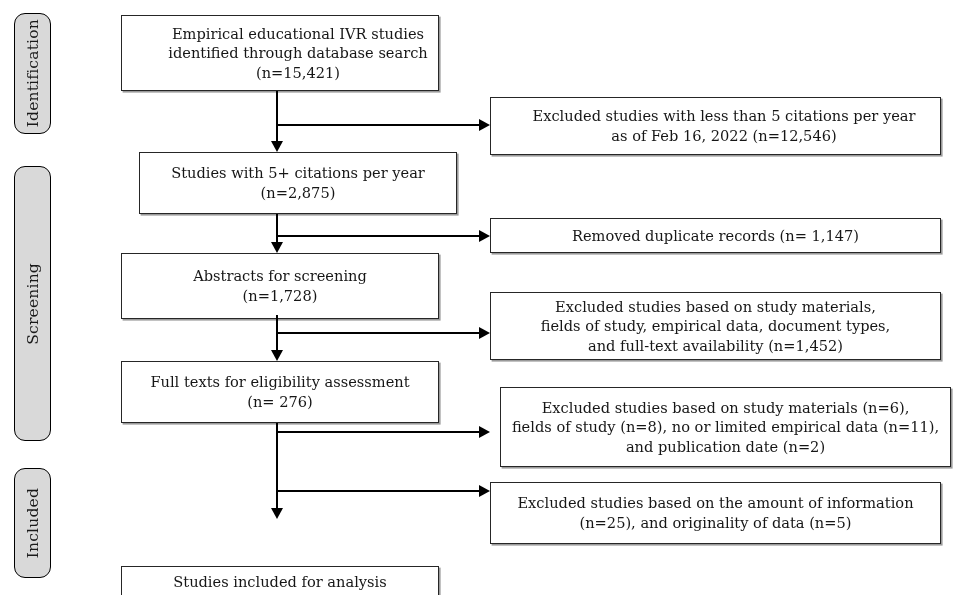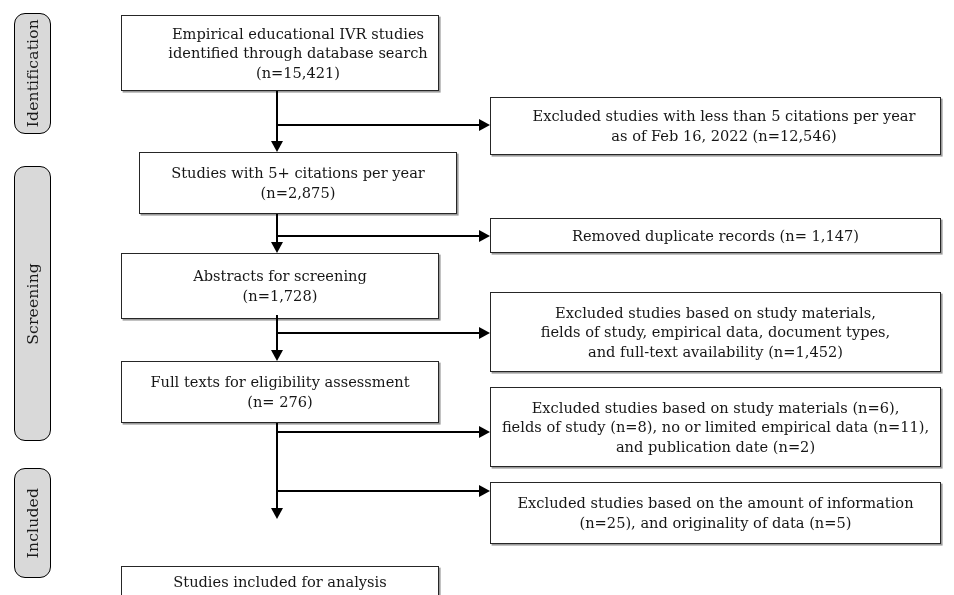--- a/index.html
+++ b/index.html
@@ -130,27 +130,27 @@
 
   <div class="node" style="left:490px; top:97px; width:451px; height:58px;padding-left:25px;">
     <span class="node-text">Excluded studies with less than 5 citations per year
 as of Feb 16, 2022 (n=12,546)</span>
   </div>
 
   <div class="node" style="left:490px; top:218px; width:451px; height:35px;text-align:right;">
     <span class="node-text">Removed duplicate records (n= 1,147)</span>
   </div>
 
-  <div class="node" style="left:490px; top:292px; width:451px; height:80px;">
+  <div class="node" style="left:490px; top:292px; width:451px; height:68px;">
     <span class="node-text">Excluded studies based on study materials,
 fields of study, empirical data, document types,
 and full-text availability (n=1,452)</span>
   </div>
 
-  <div class="node" style="left:490px; top:387px; width:451px; height:80px;">
+  <div class="node" style="left:500px; top:387px; width:451px; height:80px;">
     <span class="node-text">Excluded studies based on study materials (n=6),
 fields of study (n=8), no or limited empirical data (n=11),
 and publication date (n=2)</span>
   </div>
 
   <div class="node" style="left:490px; top:482px; width:451px; height:62px;text-align:center;">
     <span class="node-text">Excluded studies based on the amount of information
 (n=25), and originality of data (n=5)</span>
   </div>
 

